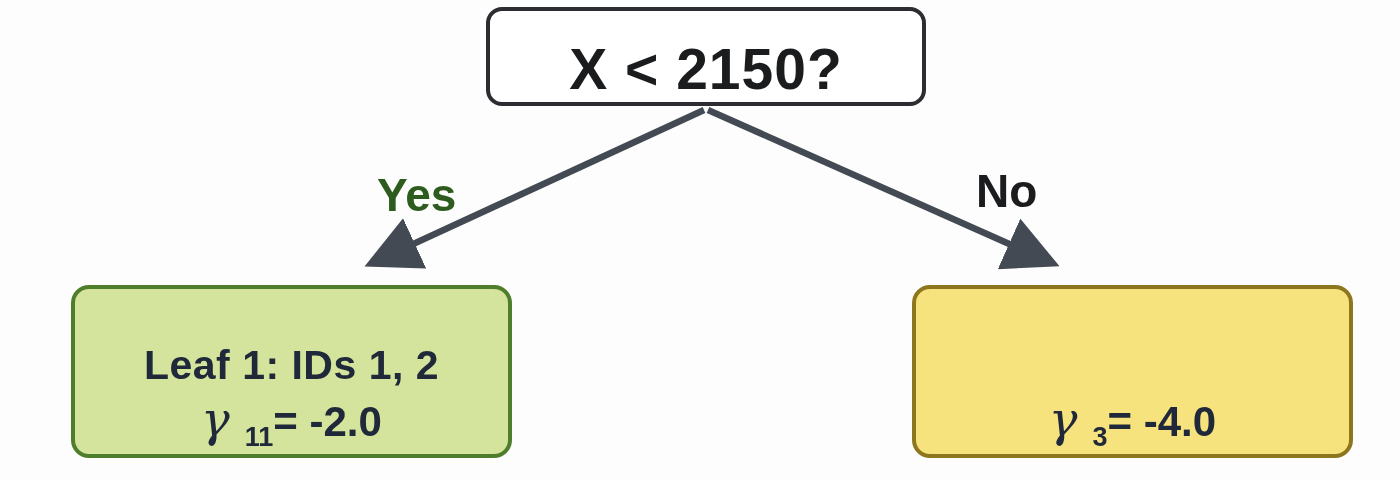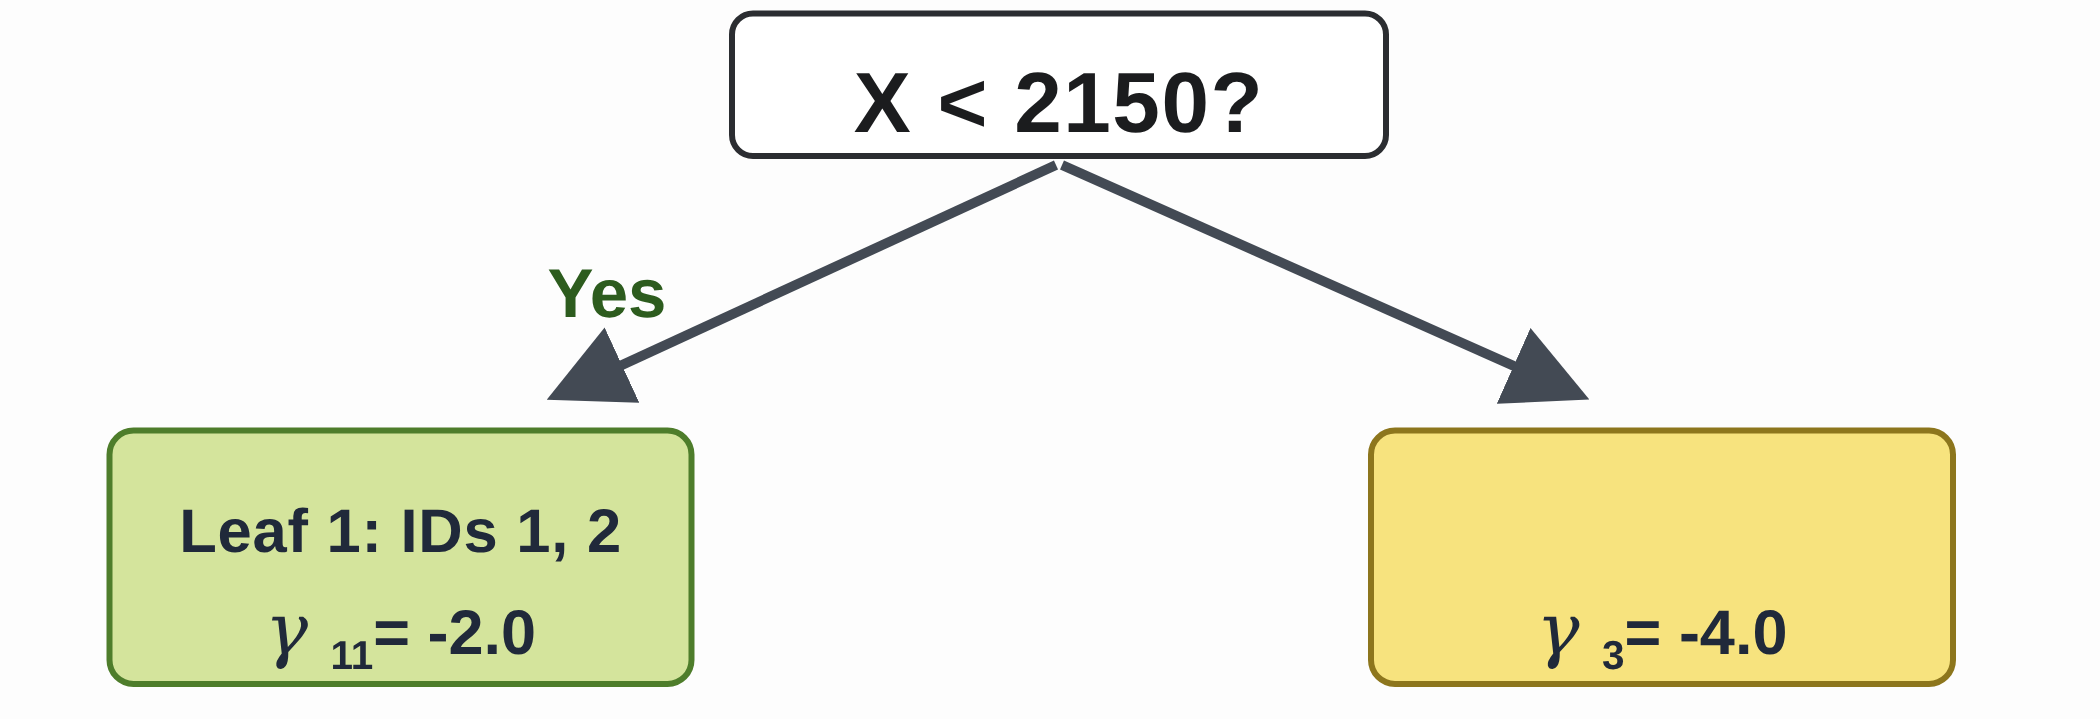--- a/index.html
+++ b/index.html
@@ -61,39 +61,40 @@
     font-size: 57px;
     font-weight: bold;
     letter-spacing: 1px;
   }
 
   .branch-label {
     position: absolute;
     font-size: 46px;
     font-weight: bold;
     line-height: 1;
+    margin-left: 12px;
   }
   .branch-label.yes {
     left: 365px;
     top: 172px;
     color: var(--yes-text);
   }
   .branch-label.no {
     left: 964px;
     top: 168px;
     color: var(--no-text);
   }
 
   .node.leaf {
-    width: 392px;
+    width: 441px;
     height: 173px;
     top: 285px;
     border-radius: 18px;
     color: var(--leaf-text);
-    gap: 18px;
+    gap: 6px;
     padding: 8px 26px;
   }
   .node.leaf.leaf1 {
     left: 71px;
     background: var(--leaf1-fill);
     border: 4px solid var(--leaf1-border);
   }
   .node.leaf.leaf2 {
     left: 912px;
     background: var(--leaf2-fill);
@@ -147,20 +148,21 @@
       <line x1="708" y1="110" x2="1052" y2="263" marker-end="url(#arrow)"></line>
     </g>
   </svg>
 
   <div class="node root">
     <span>X &lt; 2150?</span>
   </div>
 
   <div class="branch-label yes">Yes</div>
 
+  <div class="branch-label no">No</div>
 
   <div class="node leaf leaf1">
     <div class="leaf-title">Leaf 1: IDs 1, 2</div>
     <div class="leaf-formula">
       <span class="gamma">γ</span>
         <sub>11</sub>
         <span class="gamma-eq">= -2.0</span>
     </div>
   </div>
 

